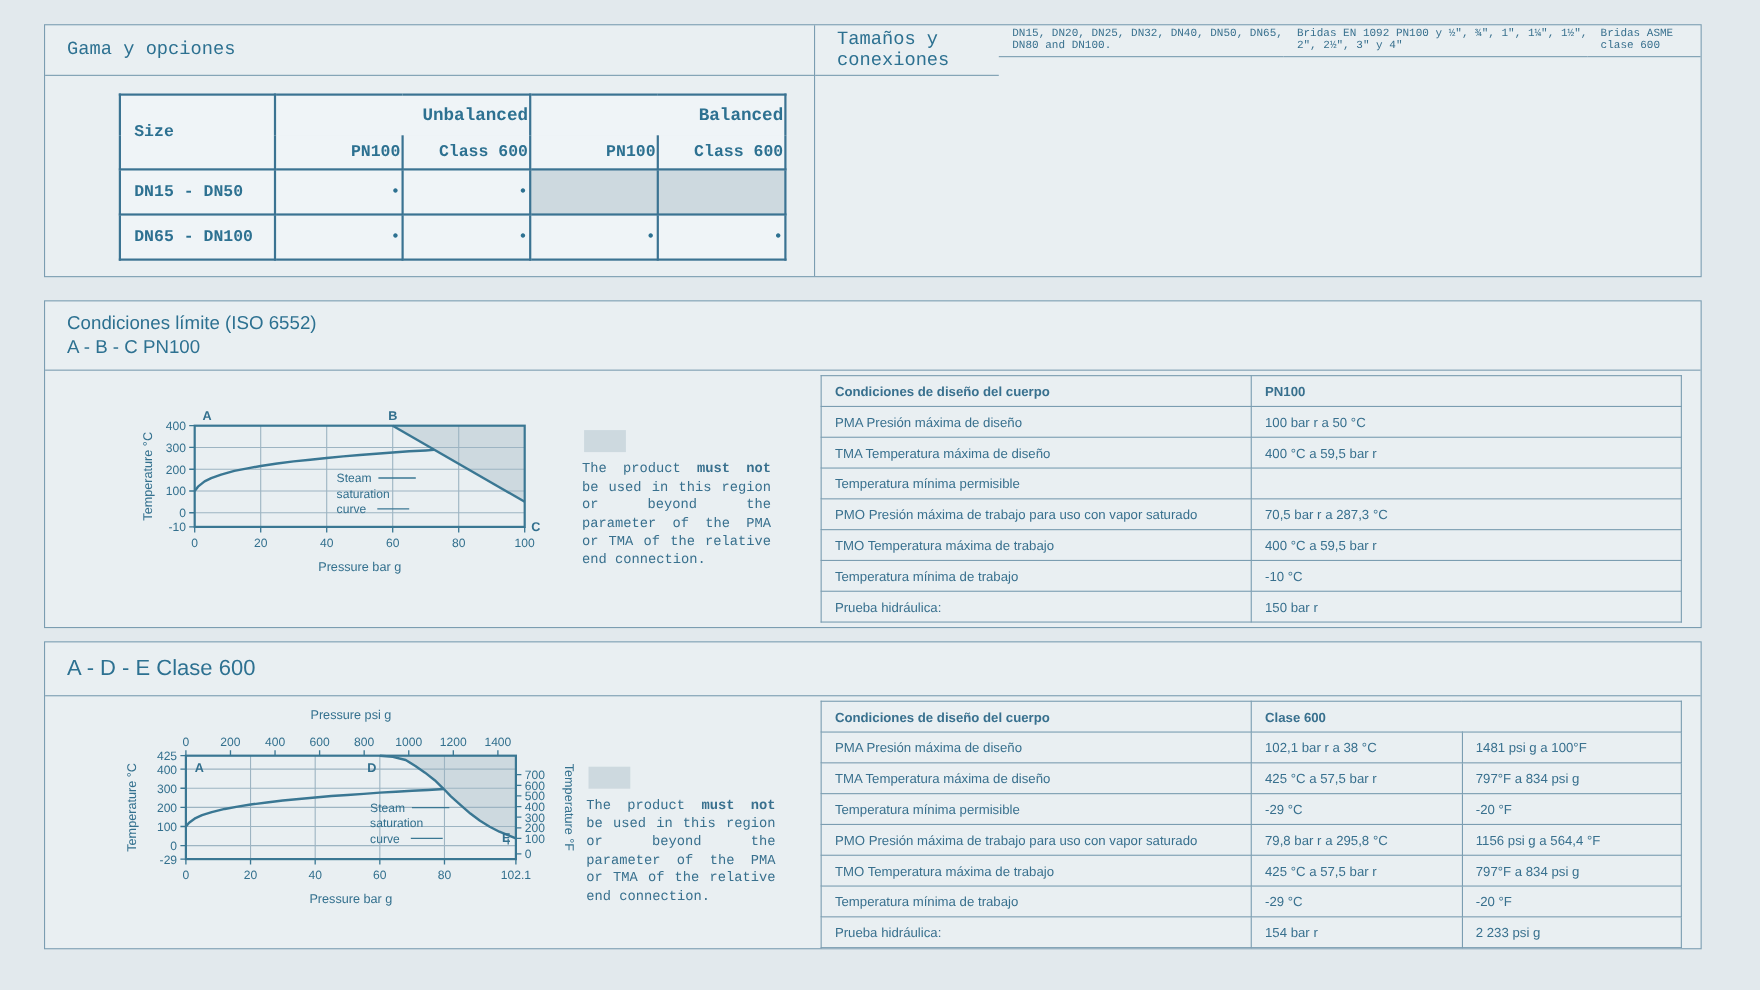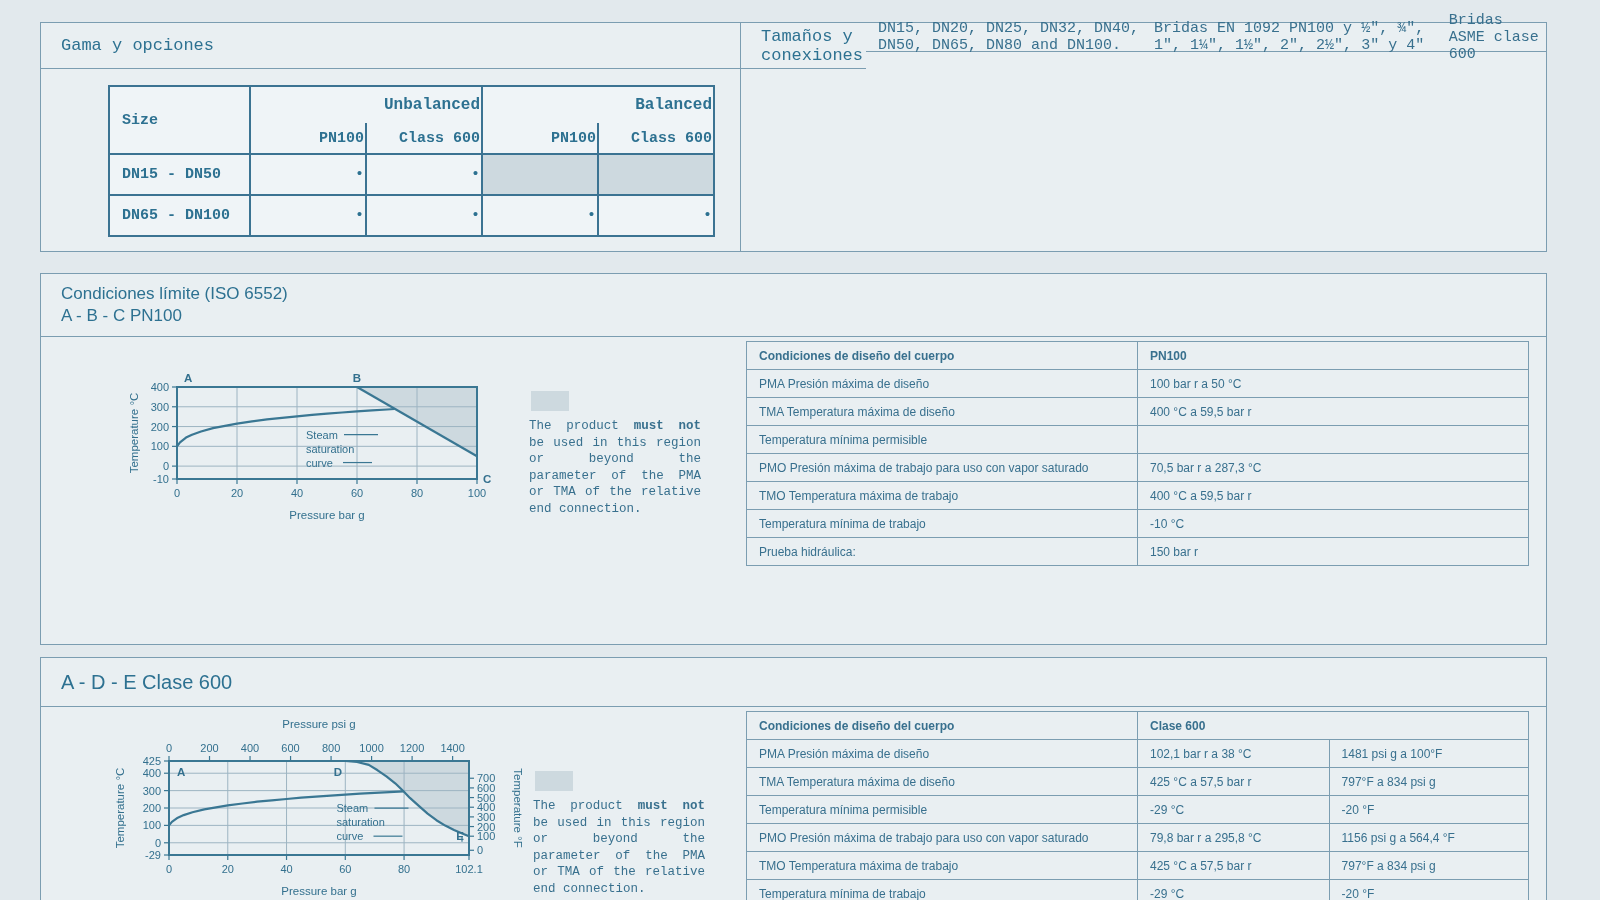--- a/index.html
+++ b/index.html
@@ -11,33 +11,33 @@
   html,body{margin:0;padding:0;}
   body{width:1600px;height:900px;background:var(--bg);font-family:"Liberation Sans",sans-serif;overflow:hidden;}
   .page{position:relative;padding:22px 0 0 40px;}
   .box{width:1507px;border:1px solid var(--border);background:var(--panel-bg);box-sizing:border-box;}
 
   
   .top-box{height:230px;display:flex;font-family:Liberation Mono, monospace;}
   .half-left{width:700px;border-right:1px solid var(--border);box-sizing:border-box;}
   .half-right{flex:1;display:flex;flex-direction:row;}
   .sec-title{height:45px;display:flex;align-items:center;padding-left:20px;font-size:17px;color:var(--heading);border-bottom:1px solid var(--border);}
-  .tam-row{height:28px;border-bottom:1px solid var(--border);display:flex;align-items:center;padding-left:12px;font-size:15px;color:var(--text);}
+  .tam-row{height:28px;border-bottom:1px solid var(--border);display:flex;align-items:center;padding-left:12px;font-size:10px;color:var(--text);}
 
   .gama-table{border-collapse:collapse;margin:16px 0 0 67px;}
   .gama-table td{border:2px solid var(--border-dark);background:var(--cell-bg);color:var(--heading);text-align:right;}
   .g-size{width:126px;text-align:left !important;padding-left:12px;font-weight:bold;font-size:15px;}
   .g-group{height:34px;font-weight:bold;font-size:16px;border-bottom:none !important;}
   .g-sub{height:28px;width:112px;border-top:none !important;font-weight:bold;font-size:15px;}
   .g-rowlabel{height:37px;text-align:left !important;padding-left:12px;font-weight:bold;font-size:15px;}
   .g-cell{font-size:15px;color:var(--heading);}
   .g-cell.shaded{background:var(--shade);}
 
   
-  .mid-box{margin-top:21px;height:372px;}
+  .mid-box{margin-top:21px;height:298px;}
   .bot-box{margin-top:12px;height:280px;}
   .sec-header2{padding:9px 0 9px 20px;border-bottom:1px solid var(--border);font-size:17px;color:var(--heading);line-height:22px;}
   .sec-title-single{height:48px;display:flex;align-items:center;padding-left:20px;font-size:20px;color:var(--heading);border-bottom:1px solid var(--border);}
   .sec-body{display:flex;position:relative;height:calc(100% - 63px);}
   .bot-box .sec-body{height:calc(100% - 49px);}
   .chart-zone{width:705px;position:relative;}
   .table-zone{flex:1;padding-right:17px;}
   table.spec{width:100%;border-collapse:collapse;margin-top:4px;}
   .spec td{border:1px solid var(--border);height:27px;padding:0 6px 0 12px;font-size:12px;color:var(--text);background:var(--panel-bg);}
   .spec tr.hdr td{font-weight:bold;}

